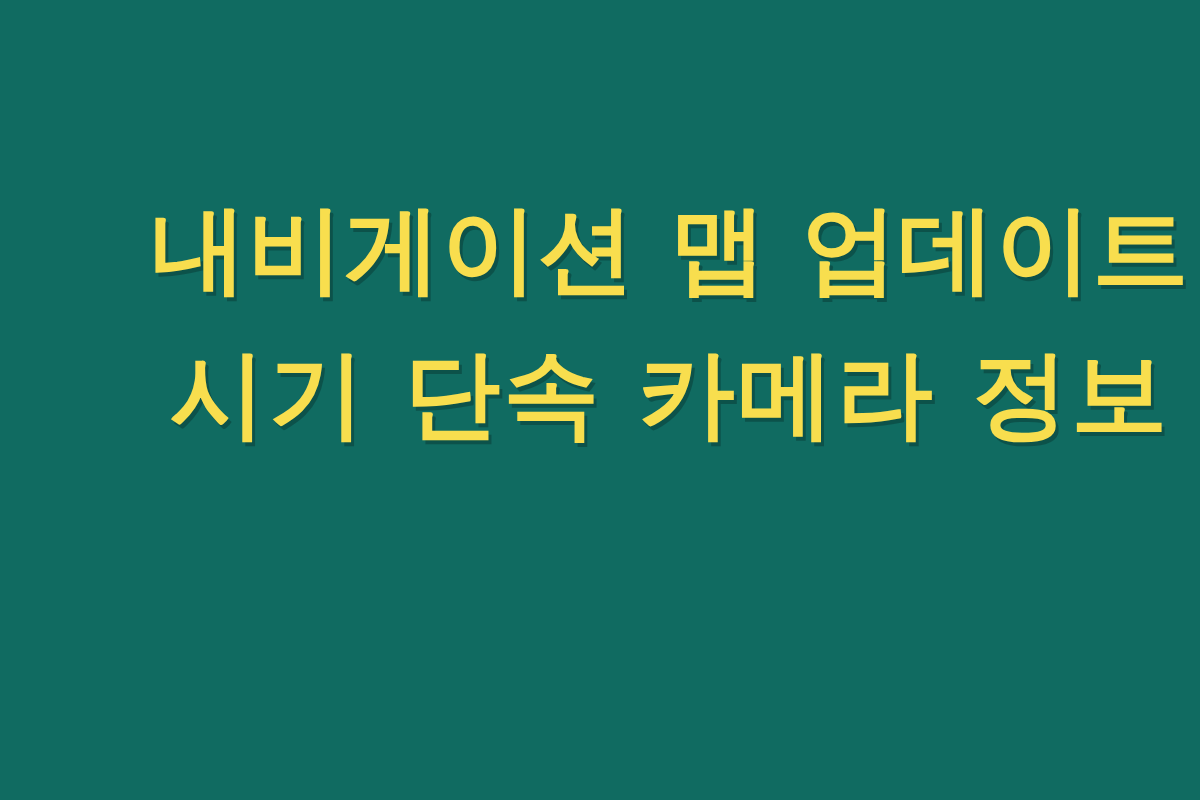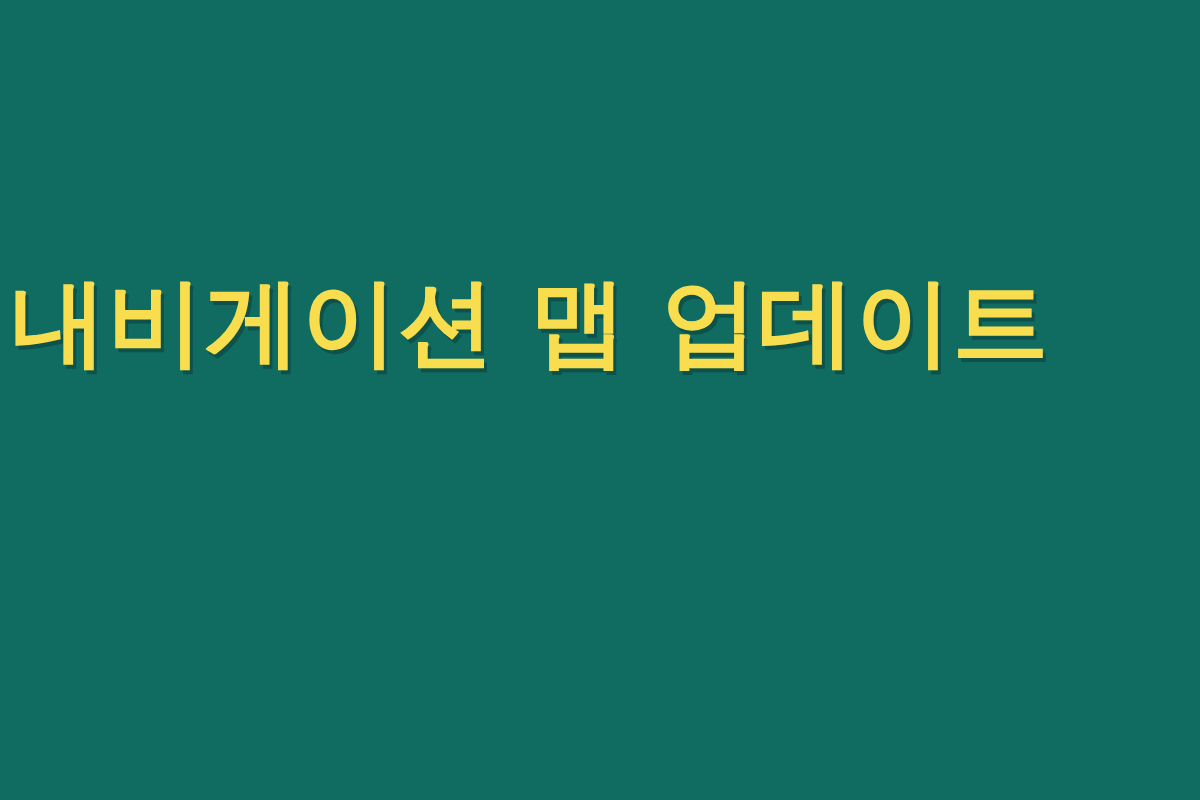--- a/index.html
+++ b/index.html
@@ -15,21 +15,21 @@
     font-family: "Liberation Sans", "DejaVu Sans", sans-serif;
   }
 
   #banner {
     position: relative;
     width: 1200px;
     height: 800px;
     box-sizing: border-box;
     display: flex;
     align-items: center;
-    justify-content: flex-start;
+    justify-content: flex-end;
     background: #106B61;
   }
 
   #headline {
     width: 1060px;
     text-align: center;
     margin: 0;
     padding: 0;
     
     transform: translateY(-78px);
@@ -54,15 +54,16 @@
     letter-spacing: 3px;
   }
 </style>
 </head>
 <body>
 
 <div id="banner" style="background: rgb(16, 107, 97);">
 
   <h1 id="headline" style="color: rgb(248, 222, 78); text-shadow: rgba(9, 62, 56, 0.55) 3px 4px 0px;">
     <span class="headline-line line-1">내비게이션 맵 업데이트</span>
+    <span class="headline-line line-2">시기 단속 카메라 정보</span>
   </h1>
 
 </div>
 
 </body></html>

